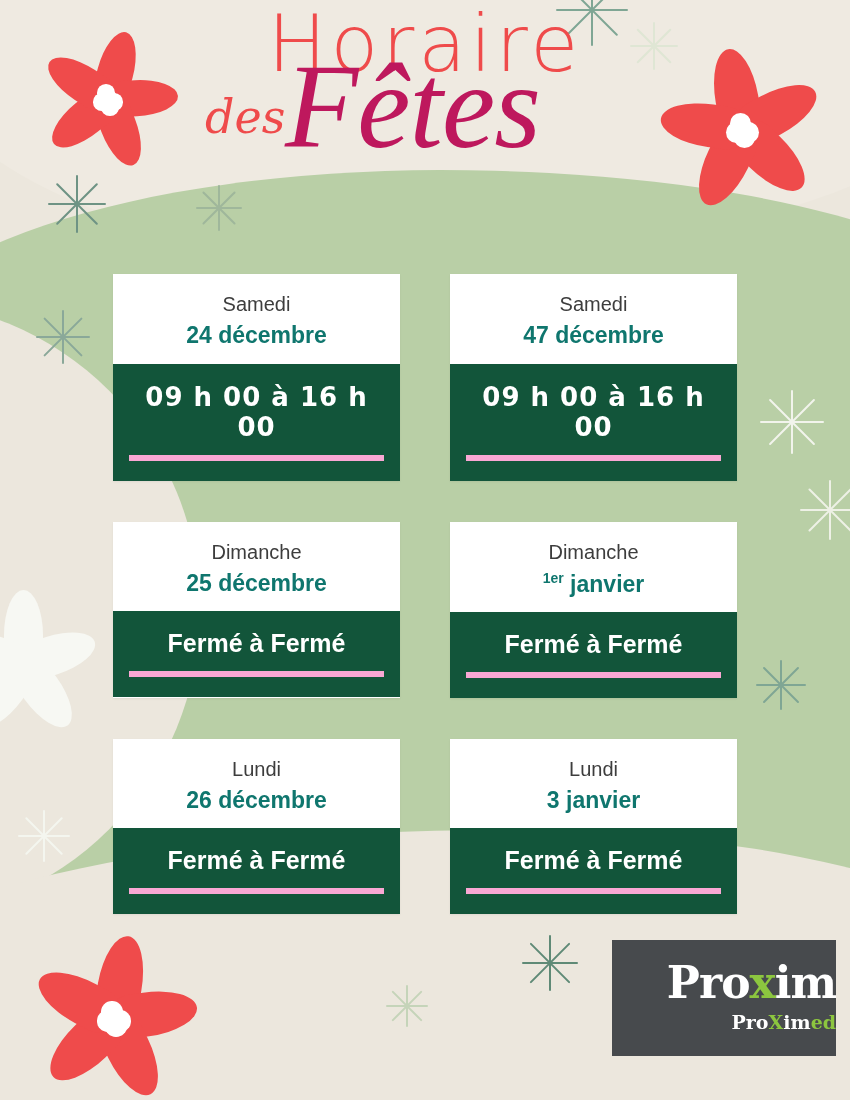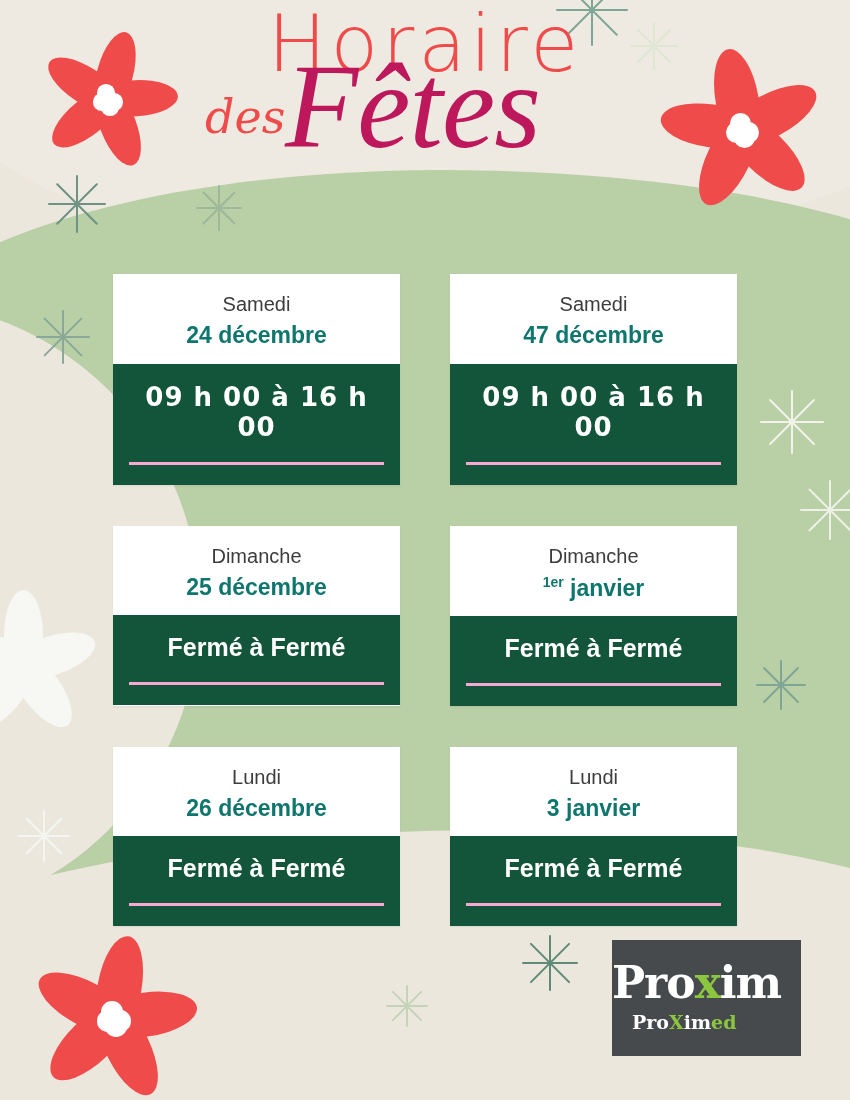--- a/index.html
+++ b/index.html
@@ -196,40 +196,40 @@
     background: #12553a;
     padding: 18px 16px 20px;
     text-align: center;
   }
   .hours {
     font-family: "DejaVu Sans", sans-serif;
     font-size: 26px;
     font-weight: bold;
     color: #ffffff;
     letter-spacing: 1px;
-    padding-bottom: 20px;
-    border-bottom: 3px solid #f9a8d4;
+    padding-bottom: 13px;
+    border-bottom: 6px solid #f9a8d4;
     display: block;
   }
   .hours.closed {
     font-family: "Liberation Sans", sans-serif;
     letter-spacing: 0;
     font-size: 25px;
   }
 
   
   .logo-box {
     position: absolute;
     left: 612px;
     top: 940px;
-    width: 189px;
+    width: 224px;
     height: 116px;
     background: #474a4d;
     z-index: 6;
-    text-align: left;
+    text-align: right;
   }
   .logo-main {
     margin-top: 21px;
     font-family: "DejaVu Serif", serif;
     font-size: 44px;
     font-weight: bold;
     color: #ffffff;
     line-height: 1;
     letter-spacing: -1px;
   }

